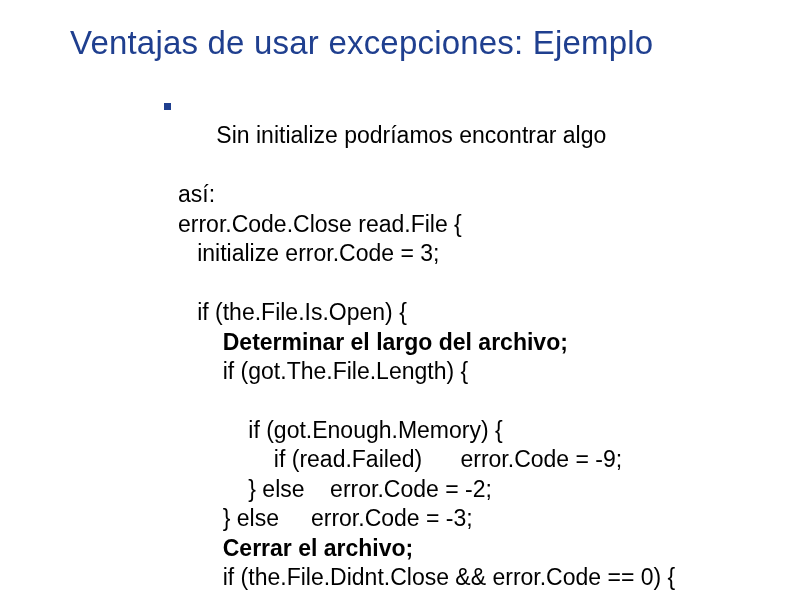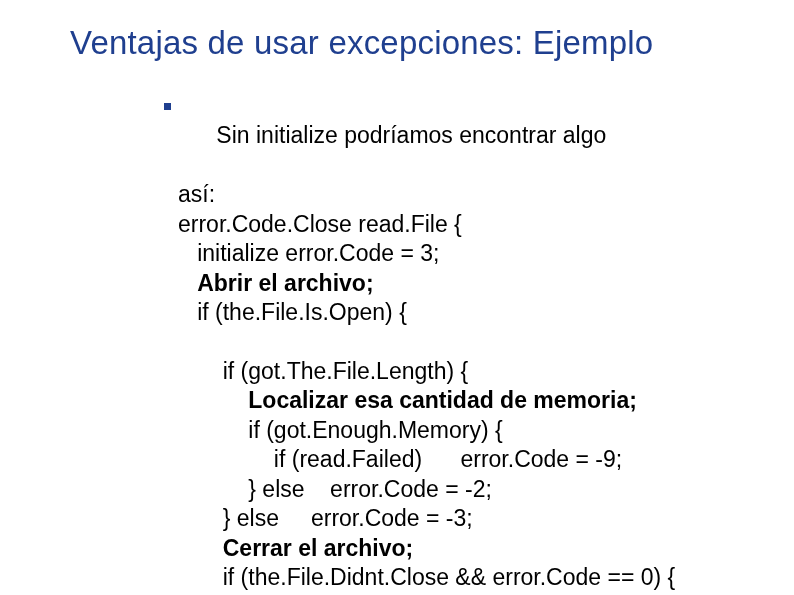--- a/index.html
+++ b/index.html
@@ -58,25 +58,25 @@
 
   <div class="body">
 
     <div class="row bullet-row">
       <span class="bullet-square"></span><span>Sin initialize podríamos encontrar algo</span>
     </div>
     <div class="row">así:</div>
 
     <div class="row"><span>error.Code.Close read.File {</span></div>
     <div class="row"><span>   initialize error.Code = 3;</span></div>
-    <div class="row"><span>   </span><span class="b">Abrir el archivo;</span></div>
+    <div class="row"><span>   </span></div>
     <div class="row"><span>   if (the.File.Is.Open) {</span></div>
-    <div class="row"><span>       </span></div>
+    <div class="row"><span>       </span><span class="b">Determinar el largo del archivo;</span></div>
     <div class="row"><span>       if (got.The.File.Length) {</span></div>
-    <div class="row"><span>           </span><span class="b">Localizar esa cantidad de memoria;</span></div>
+    <div class="row"><span>           </span></div>
     <div class="row"><span>           if (got.Enough.Memory) {</span></div>
     <div class="row"><span>               if (read.Failed)      error.Code = -9;</span></div>
     <div class="row"><span>           } else    error.Code = -2;</span></div>
     <div class="row"><span>       } else     error.Code = -3;</span></div>
     <div class="row"><span>       </span><span class="b">Cerrar el archivo;</span></div>
     <div class="row"><span>       if (the.File.Didnt.Close &amp;&amp; error.Code == 0) {</span></div>
 
   </div>
 
 </div>

